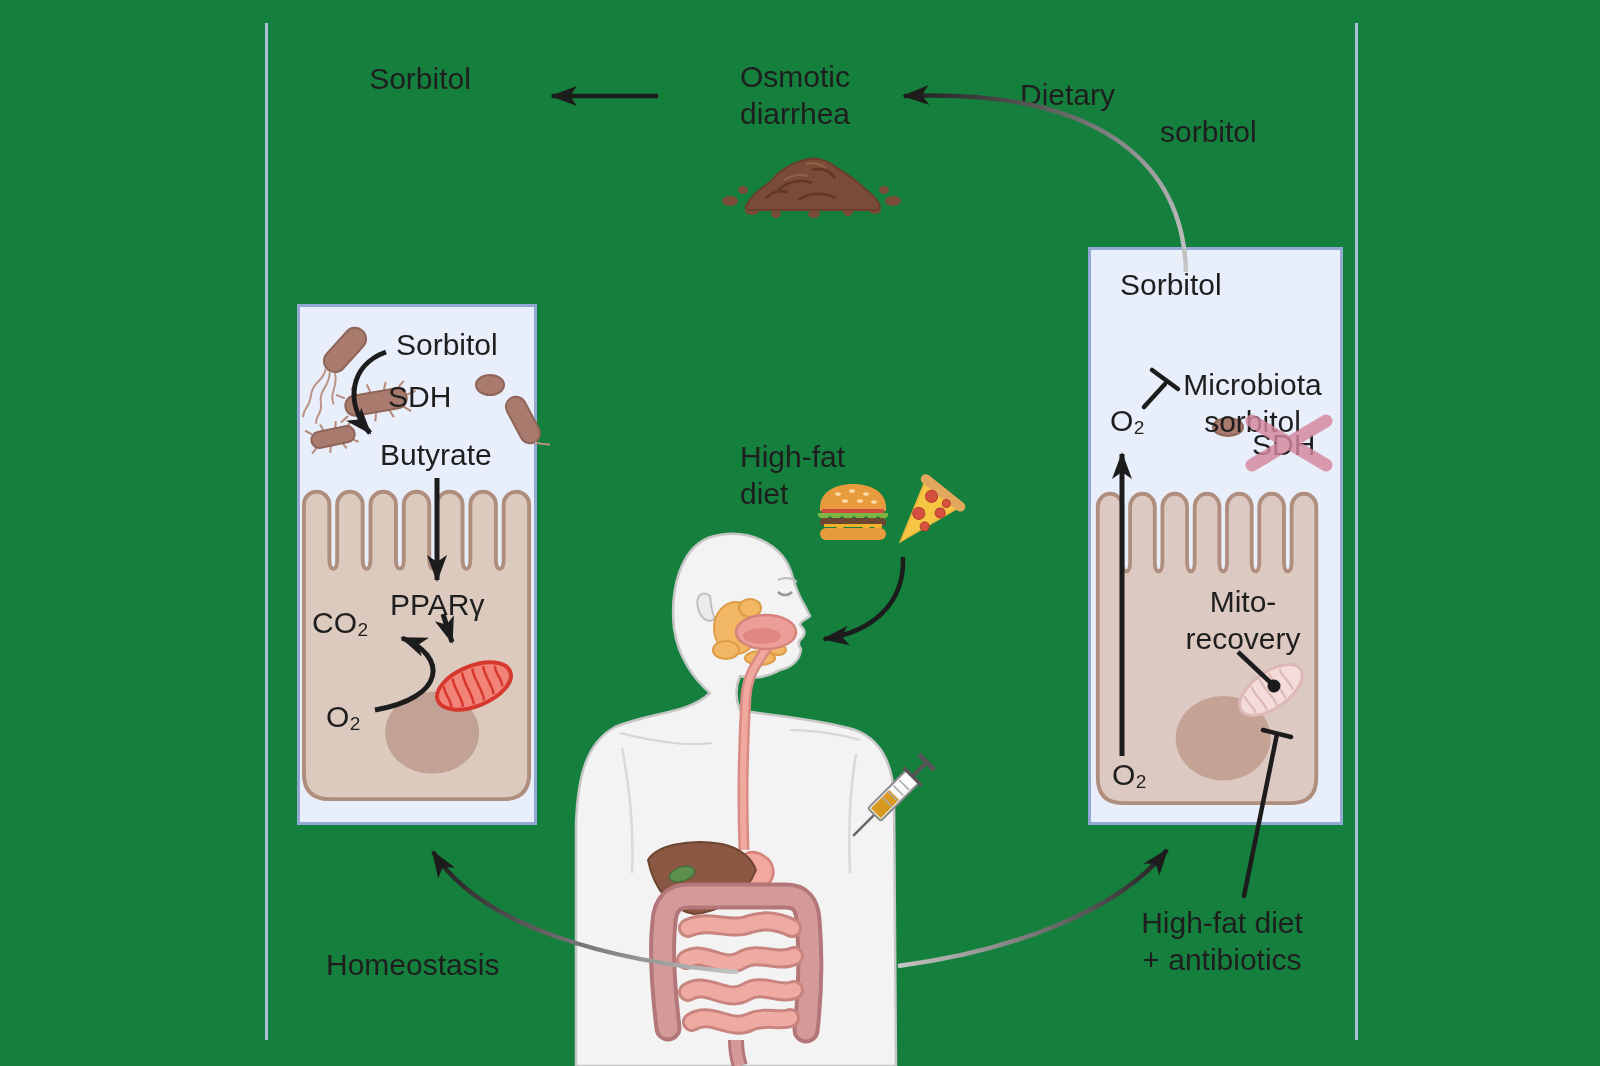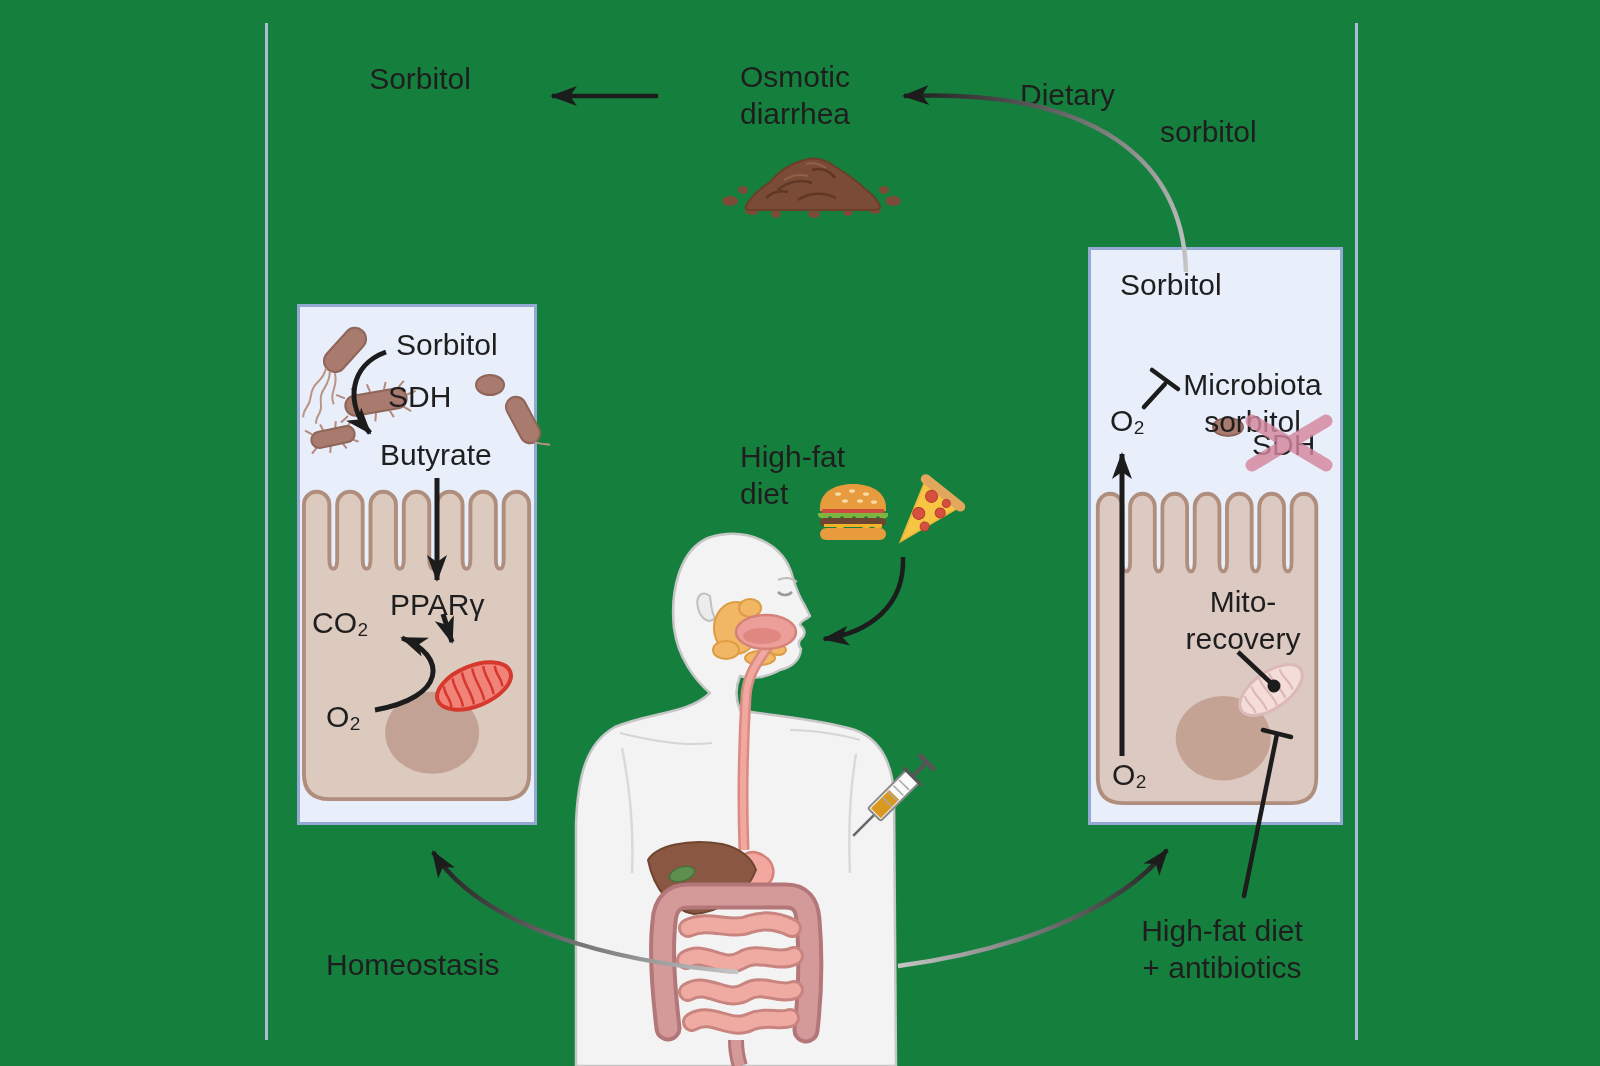--- a/index.html
+++ b/index.html
@@ -267,21 +267,21 @@
   </div>
   <div class="lbl" style="left:1110px;top:402px;">O₂</div>
   <div class="lbl" style="left:1252px;top:426px;">SDH</div>
   <div class="lbl ctr" style="left:1176px;top:568px;width:134px;margin-top:15px;">
     <span class="ln">Mito-</span>
     <span class="ln">recovery</span>
   </div>
   <div class="lbl" style="left:1112px;top:756px;">O₂</div>
 
   <div class="lbl" style="left:326px;top:946px;">Homeostasis</div>
-  <div class="lbl ctr" style="left:1122px;top:904px;width:200px;margin-top:8px;">
+  <div class="lbl ctr" style="left:1122px;top:904px;width:200px;">
     <span class="ln">High-fat diet</span>
     <span class="ln">+ antibiotics</span>
   </div>
 
   <svg class="overlay" width="1600" height="1066" viewBox="0 0 1600 1066">
     <defs>
       <marker id="ah" markerUnits="userSpaceOnUse" markerWidth="30" markerHeight="24" refX="26" refY="12" orient="auto">
         <path d="M 1 2 L 28 12 L 1 22 L 8 12 Z" fill="#1c1c1c"></path>
       </marker>
       <linearGradient id="g2" gradientUnits="userSpaceOnUse" x1="1186" y1="272" x2="900" y2="96">

